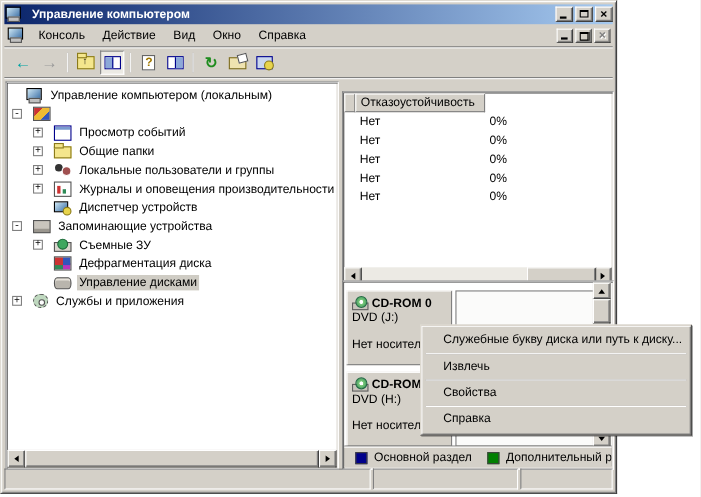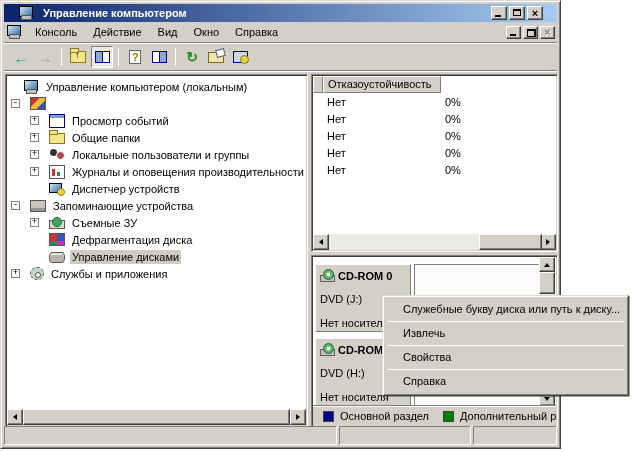--- a/index.html
+++ b/index.html
@@ -12,21 +12,21 @@
   
   .window {
     position:absolute; left:0; top:0; width:561px; height:449px;
     background:#D4D0C8; border:1px solid #404040;
     border-top-color:#DFDBD3; border-left-color:#DFDBD3;
     box-shadow: inset 1px 1px 0 #ffffff, inset -1px -1px 0 #808080;
   }
   .titlebar {
     position:absolute; left:3px; top:3px; right:3px; height:18px;
     background:linear-gradient(to right,#0A246A,#A6CAF0);
-    display:flex; align-items:center; padding:0 14px;
+    display:flex; align-items:center; padding:0 0;
   }
   .titlebar .title { color:#fff; font-weight:bold; margin-left:4px; flex:1; white-space:nowrap; overflow:hidden; }
   .cap-btn {
     width:16px; height:14px; margin-left:2px; background:#D4D0C8; flex:none;
     border:1px solid; border-color:#fff #404040 #404040 #fff;
     box-shadow: inset -1px -1px 0 #808080;
     display:flex; align-items:center; justify-content:center; position:relative;
   }
   .g-min { position:absolute; left:3px; bottom:2px; width:6px; height:2px; background:#000; }
   .g-max { position:absolute; left:3px; top:2px; width:8px; height:7px; border:1px solid #000; border-top-width:2px; }
@@ -74,21 +74,21 @@
   .helpwin::after { content:""; position:absolute; right:-2px; bottom:-2px; width:7px; height:7px; background:#E8D44C; border:1px solid #8a7a1a; border-radius:50%; }
 
   
   .sunken {
     position:absolute; background:#fff;
     border:1px solid; border-color:#808080 #fff #fff #808080;
     box-shadow: inset 1px 1px 0 #404040, inset -1px -1px 0 #D4D0C8;
     overflow:hidden;
   }
   .tree-pane { left:4px; top:73px; width:303px; height:353px; }
-  .right-top { left:310px; top:73px; width:247px; height:178px; }
+  .right-top { left:310px; top:82px; width:247px; height:178px; }
   .right-bottom { left:310px; top:254px; width:247px; height:172px; }
 
   
   .tree-inner { position:absolute; left:2px; top:3px; right:2px; bottom:19px; overflow:hidden; }
   .tree-row { height:17px; display:flex; align-items:center; white-space:nowrap; }
   .lv0 { padding-left:15px; } .lv1 { padding-left:3px; } .lv2 { padding-left:22px; }
   .exp {
     width:9px; height:9px; flex:none; margin-right:10px; background:#fff;
     border:1px solid #808080; font-size:9px; line-height:7px; text-align:center;
     font-family:"Liberation Mono", monospace;
@@ -153,21 +153,21 @@
   .t-down  { width:0; height:0; border:3px solid transparent; border-top:4px solid #000; margin-top:3px; }
 
   
   .disk-area { position:absolute; left:1px; right:1px; top:1px; bottom:20px; background:#fff; }
   .disk-box {
     position:absolute; width:96px; height:68px; background:#D4D0C8;
     border:1px solid; border-color:#fff #808080 #808080 #fff; padding:4px 3px 3px 4px;
   }
   .part-box { position:absolute; width:127px; height:68px; background:#FBFBFA; border:1px solid #808080; }
   .disk-name { display:flex; align-items:center; font-weight:bold; white-space:nowrap; }
-  .disk-line { white-space:nowrap; margin-top:11px; }
+  .disk-line { white-space:nowrap; margin-top:1px; }
   .disk-status { white-space:nowrap; margin-top:12px; }
   .cd-icon { width:16px; height:13px; position:relative; flex:none; margin-right:2px; }
   .cd-icon::before { content:""; position:absolute; left:0; bottom:0; width:13px; height:5px; background:#C8C4BC; border:1px solid #606060; }
   .cd-icon::after  { content:""; position:absolute; left:3px; top:0; width:9px; height:9px; border-radius:50%;
                      background:radial-gradient(circle,#ffffff 0 1.5px,#79C879 2px,#2E8B57 100%); border:1px solid #256B45; }
 
   
   .legend {
     position:absolute; left:1px; right:1px; bottom:1px; height:19px;
     background:#D4D0C8; border-top:1px solid #fff; box-shadow:0 -1px 0 #808080;

